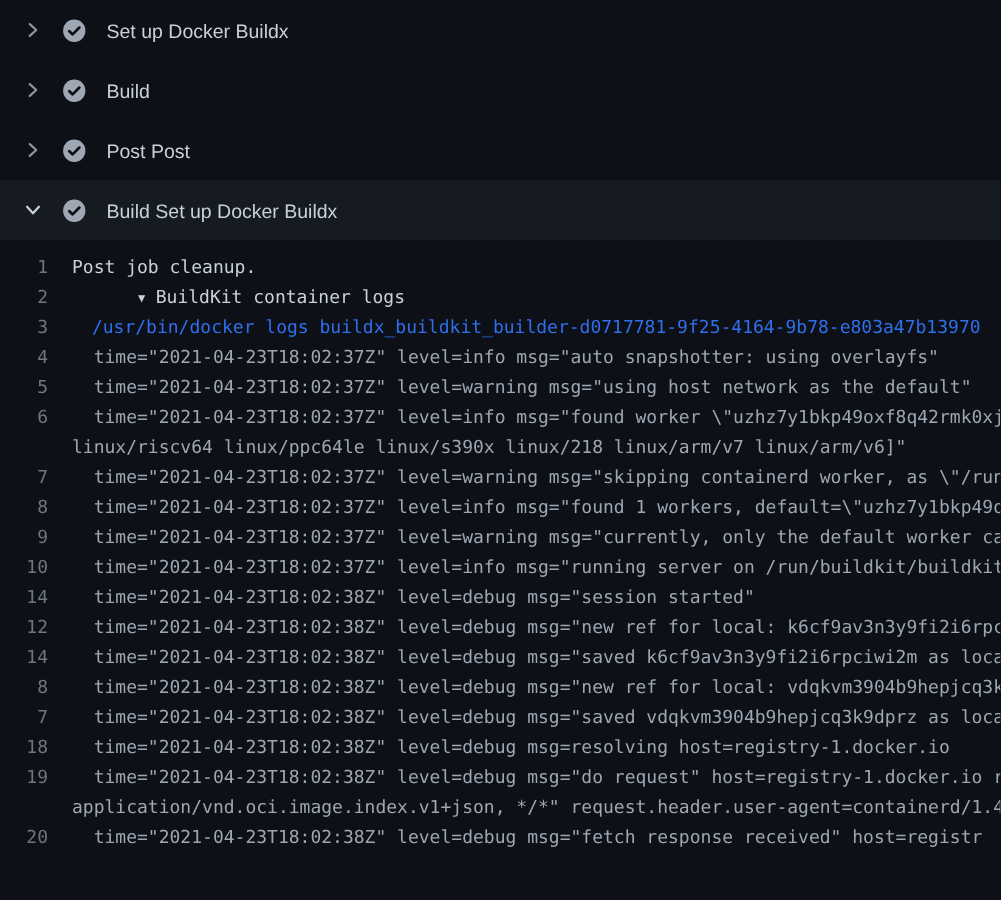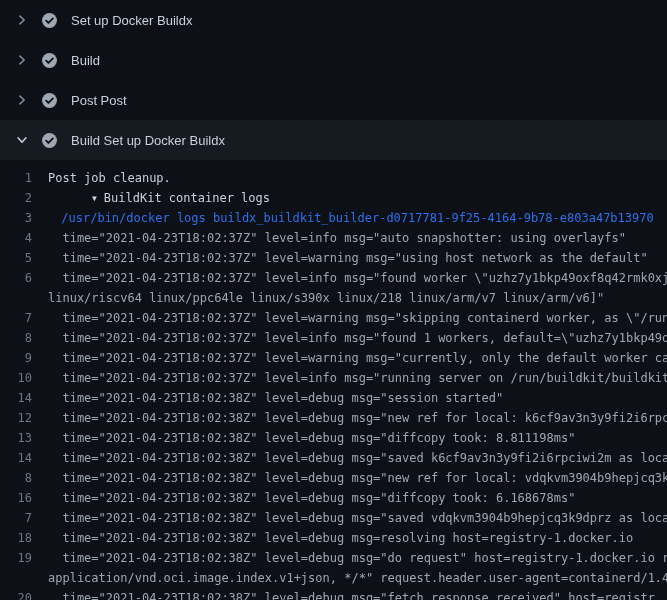--- a/index.html
+++ b/index.html
@@ -107,23 +107,21 @@
       <div class="log-row"><span class="num">4</span><span class="text text-plain">  time="2021-04-23T18:02:37Z" level=info msg="auto snapshotter: using overlayfs"</span></div>
       <div class="log-row"><span class="num">5</span><span class="text text-plain">  time="2021-04-23T18:02:37Z" level=warning msg="using host network as the default"</span></div>
       <div class="log-row"><span class="num">6</span><span class="text text-plain">  time="2021-04-23T18:02:37Z" level=info msg="found worker \"uzhz7y1bkp49oxf8q42rmk0xj</span></div>
       <div class="log-row"><span class="num"></span><span class="text text-plain">linux/riscv64 linux/ppc64le linux/s390x linux/218 linux/arm/v7 linux/arm/v6]"</span></div>
       <div class="log-row"><span class="num">7</span><span class="text text-plain">  time="2021-04-23T18:02:37Z" level=warning msg="skipping containerd worker, as \"/run</span></div>
       <div class="log-row"><span class="num">8</span><span class="text text-plain">  time="2021-04-23T18:02:37Z" level=info msg="found 1 workers, default=\"uzhz7y1bkp49o</span></div>
       <div class="log-row"><span class="num">9</span><span class="text text-plain">  time="2021-04-23T18:02:37Z" level=warning msg="currently, only the default worker ca</span></div>
       <div class="log-row"><span class="num">10</span><span class="text text-plain">  time="2021-04-23T18:02:37Z" level=info msg="running server on /run/buildkit/buildkit</span></div>
       <div class="log-row"><span class="num">14</span><span class="text text-plain">  time="2021-04-23T18:02:38Z" level=debug msg="session started"</span></div>
       <div class="log-row"><span class="num">12</span><span class="text text-plain">  time="2021-04-23T18:02:38Z" level=debug msg="new ref for local: k6cf9av3n3y9fi2i6rpc</span></div>
-      <div class="log-row"><span class="num">13</span><span class="text text-plain">  time="2021-04-23T18:02:38Z" level=debug msg="diffcopy took: 8.811198ms"</span></div>
       <div class="log-row"><span class="num">14</span><span class="text text-plain">  time="2021-04-23T18:02:38Z" level=debug msg="saved k6cf9av3n3y9fi2i6rpciwi2m as loca</span></div>
       <div class="log-row"><span class="num">8</span><span class="text text-plain">  time="2021-04-23T18:02:38Z" level=debug msg="new ref for local: vdqkvm3904b9hepjcq3k</span></div>
-      <div class="log-row"><span class="num">16</span><span class="text text-plain">  time="2021-04-23T18:02:38Z" level=debug msg="diffcopy took: 6.168678ms"</span></div>
       <div class="log-row"><span class="num">7</span><span class="text text-plain">  time="2021-04-23T18:02:38Z" level=debug msg="saved vdqkvm3904b9hepjcq3k9dprz as loca</span></div>
       <div class="log-row"><span class="num">18</span><span class="text text-plain">  time="2021-04-23T18:02:38Z" level=debug msg=resolving host=registry-1.docker.io</span></div>
       <div class="log-row"><span class="num">19</span><span class="text text-plain">  time="2021-04-23T18:02:38Z" level=debug msg="do request" host=registry-1.docker.io r</span></div>
       <div class="log-row"><span class="num"></span><span class="text text-plain">application/vnd.oci.image.index.v1+json, */*" request.header.user-agent=containerd/1.4</span></div>
       <div class="log-row"><span class="num">20</span><span class="text text-plain">  time="2021-04-23T18:02:38Z" level=debug msg="fetch response received" host=registr</span></div>
     </div>
 </div>
 
 </body></html>

